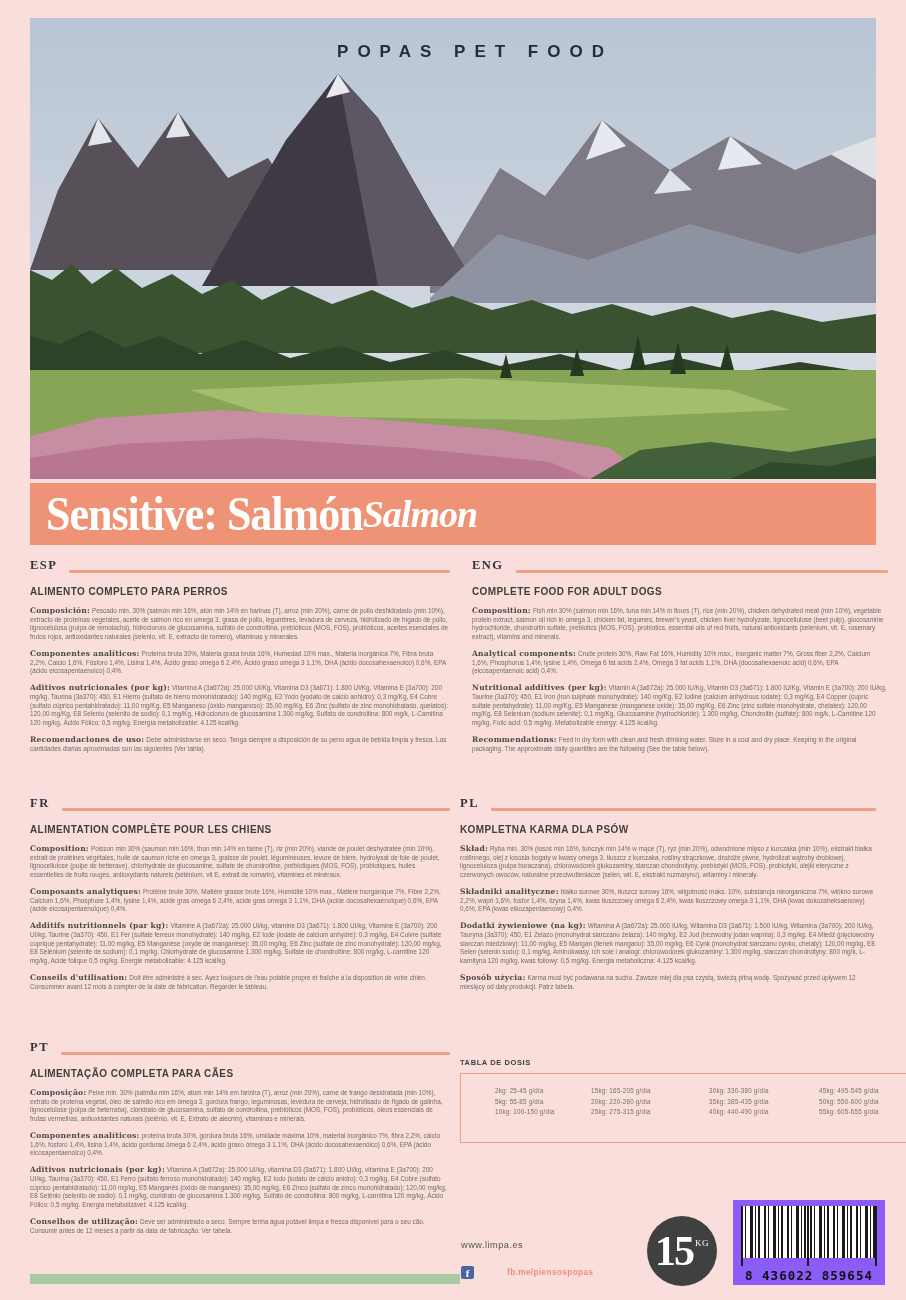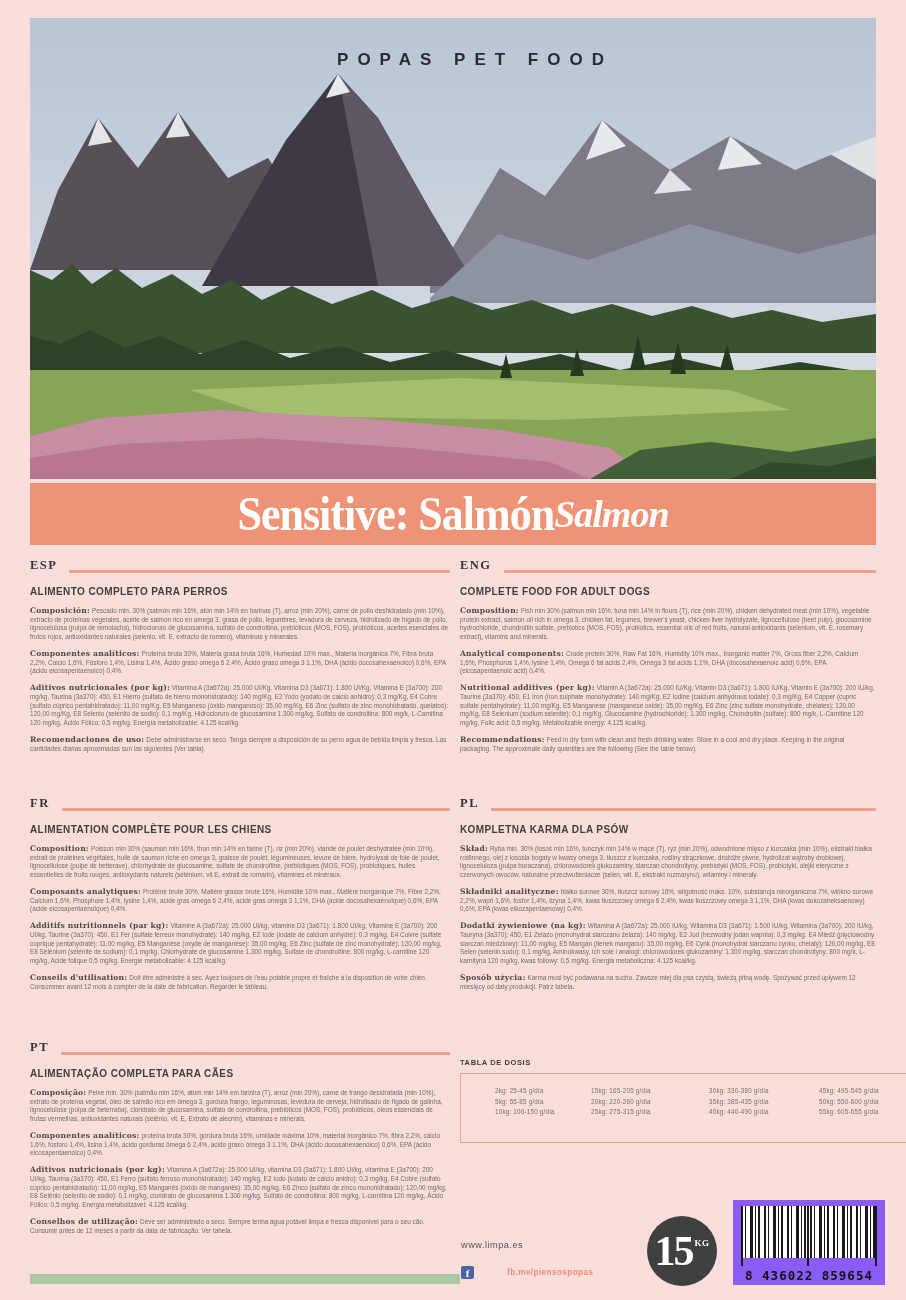--- a/index.html
+++ b/index.html
@@ -4,44 +4,44 @@
 <style>
   * { margin:0; padding:0; box-sizing:border-box; }
   html,body { width:906px; height:1300px; }
   body { font-family:"Liberation Sans", sans-serif; background:#f9dedb; position:relative; overflow:hidden; }
 
   .page { position:absolute; inset:0; }
 
   
   .photo { position:absolute; left:30px; top:18px; width:846px; height:461px; overflow:hidden; }
   .photo svg { display:block; }
-  .brand { position:absolute; left:0; top:32px; width:100%; text-align:center;
+  .brand { position:absolute; left:0; top:24px; width:100%; text-align:center;
            font-weight:bold; font-size:17px; letter-spacing:9px; color:#2b2b33;padding-left:44px; }
 
   
   .banner { position:absolute; left:30px; top:483px; width:846px; height:62px; background:#ef9377;
-            display:flex; align-items:center; justify-content:center; padding:0 16px; }
+            display:flex; align-items:center; justify-content:flex-start; padding:0 16px; }
   .banner-title { font-family:"Liberation Serif", serif; font-weight:bold; font-size:44px;
                   color:#ffffff; letter-spacing:-1px; transform:scaleY(1.08); transform-origin:left center; white-space:nowrap; }
   .banner-sub { font-family:"Liberation Serif", serif; font-weight:bold; font-style:italic; font-size:38px;
                 color:#ffffff; letter-spacing:-1px; }
 
   
   .lang { position:absolute; overflow:hidden; }
   .lang-head { display:flex; align-items:flex-end; }
   .lang-code { font-family:"Liberation Serif", serif; font-weight:bold; font-size:12.5px;
                letter-spacing:1.5px; color:#33333c; }
   .lang-rule { flex:1; height:3.5px; background:#eea184; margin-left:12px; border-radius:1px; }
   .lang-title { font-size:10px; font-weight:bold; letter-spacing:0.4px; color:#3f3f39; margin:13px 0 9px; }
   .para { font-size:6.4px; line-height:1.32; color:#6e6e66; margin:0 0 7.5px; text-align:left; }
   .plabel { font-family:"DejaVu Serif", serif; font-weight:bold; font-size:7.6px; color:#4c4c44;
             letter-spacing:0.2px; margin-right:2px; }
 
   .sec-esp { left:30px;  top:558px; width:420px; height:238px; }
-  .sec-eng { left:460px; top:558px; width:416px; height:238px; }
+  .sec-eng { left:472px; top:558px; width:416px; height:238px; }
   .sec-fr  { left:30px;  top:796px; width:420px; height:242px; }
   .sec-pl  { left:460px; top:796px; width:416px; height:242px; }
   .sec-pt  { left:30px;  top:1040px; width:420px; height:228px; }
 
   
   .dose { position:absolute; left:460px; top:1058px; width:464px; }
   .dose-title { font-size:7.5px; font-weight:bold; letter-spacing:0.6px; color:#3f3f39; }
   .dose-box { margin-top:6px; border:1px solid #e9a18c; height:70px;
               display:grid; grid-template-columns: 96px 118px 110px 1fr; padding:13px 0 0 34px; }
   .dose-col { display:flex; flex-direction:column; gap:3.5px; }
@@ -53,21 +53,21 @@
   .website { position:absolute; left:461px; top:1240px; font-size:9.2px; color:#55554f; letter-spacing:0.5px; }
   .fb-row { position:absolute; left:461px; top:1266px; display:flex; align-items:center; gap:5px; }
   .fb-icon { width:13px; height:13px; background:#4a66a0; border-radius:2px; color:#fff;
              font-family:"Liberation Serif", serif; font-weight:bold; font-size:11px;
              display:flex; align-items:flex-end; justify-content:center; line-height:12px; }
   .fb-label { font-size:8.2px; font-weight:bold; color:#ef8d7c; letter-spacing:0.4px;padding-left:28px; }
 
   .badge { position:absolute; left:647px; top:1216px; width:70px; height:70px; border-radius:50%;
            background:#404040; display:flex; align-items:center; justify-content:center; }
   .badge-num { font-family:"Liberation Serif", serif; font-weight:bold; font-size:42px; color:#fff; letter-spacing:-2px; }
-  .badge-unit { font-family:"Liberation Serif", serif; font-weight:bold; font-size:9px; color:#fff;
+  .badge-unit { font-family:"Liberation Serif", serif; font-weight:normal; font-size:9px; color:#fff;
                 margin:-16px 0 0 2px; letter-spacing:0.5px; }
 
   .barcode { position:absolute; left:733px; top:1200px; width:152px; height:85px; background:#8b5cf6;
              padding:6px 8px 0; }
   .bars { height:52px; position:relative;
           background:repeating-linear-gradient(90deg,
             #1a1a1a 0 2px, #fff 2px 4px, #1a1a1a 4px 5px, #fff 5px 9px,
             #1a1a1a 9px 12px, #fff 12px 14px, #1a1a1a 14px 15px, #fff 15px 17px,
             #1a1a1a 17px 19px, #fff 19px 23px); }
   .guard { position:absolute; top:0; width:2px; height:60px; background:#1a1a1a; }

